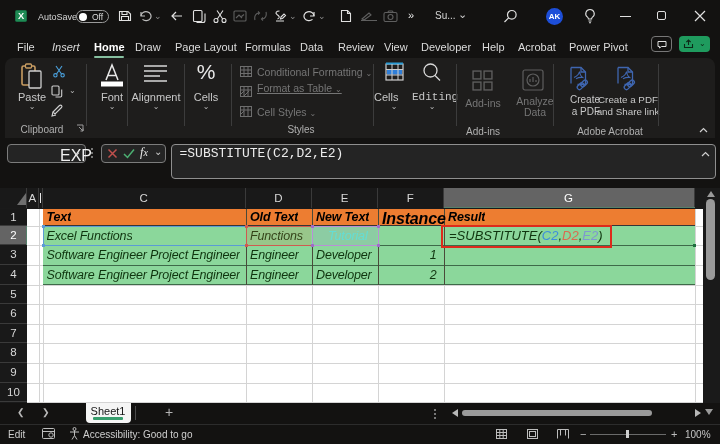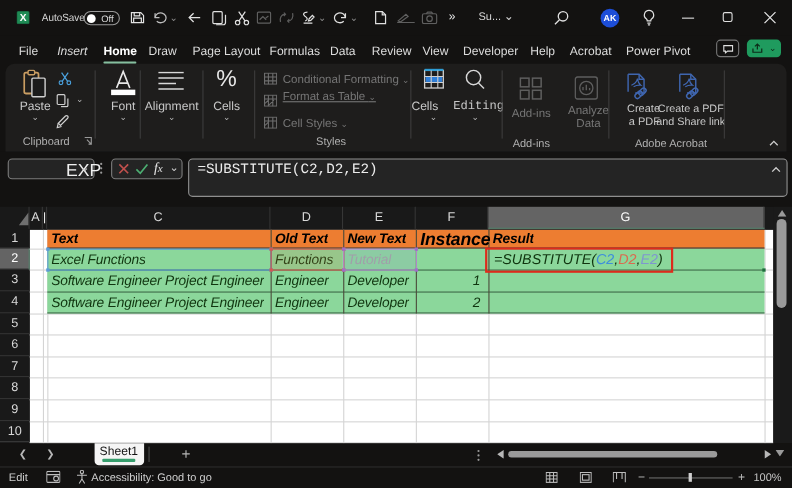--- a/index.html
+++ b/index.html
@@ -368,21 +368,21 @@
     <div class="abs" style="left:443.5px;top:20.5px;width:1px;height:76.1px;background:#4a4a3a;"></div>
 
     <div class="cell" style="left:46.5px;top:22px;font-weight:bold;font-size:12.5px;">Text</div>
     <div class="cell" style="left:250px;top:22px;font-weight:bold;font-size:12.5px;">Old Text</div>
     <div class="cell" style="left:316px;top:22px;font-weight:bold;font-size:12.5px;">New Text</div>
     <div class="cell" style="left:382px;top:22px;font-weight:bold;font-size:16px;">Instance</div>
     <div class="cell" style="left:448px;top:22px;font-weight:bold;font-size:12.5px;">Result</div>
 
     <div class="cell" style="left:46.5px;top:40.5px;color:#10350f;">Excel Functions</div>
     <div class="cell" style="left:250px;top:40.5px;color:#10350f;">Functions</div>
-    <div class="cell" style="left:316px;top:40.5px;color:#a3a3a3;">Tutorial</div>
+    <div class="cell" style="left:328px;top:40.5px;color:#5eead4;">Tutorial</div>
     <div class="cell" style="left:449px;top:40px;color:#10350f;font-size:13px;letter-spacing:0;">=SUBSTITUTE(<span style="color:#3f8edb">C2</span>,<span style="color:#d96c50">D2</span>,<span style="color:#7f97cf">E2</span>)</div>
 
     <div class="cell" style="left:46.5px;top:60px;color:#10350f;">Software Engineer Project Engineer</div>
     <div class="cell" style="left:250px;top:60px;color:#10350f;">Engineer</div>
     <div class="cell" style="left:316px;top:60px;color:#10350f;">Developer</div>
     <div class="cell" style="left:378px;top:60px;width:58.5px;text-align:right;color:#10350f;">1</div>
     <div class="cell" style="left:46.5px;top:79.6px;color:#10350f;">Software Engineer Project Engineer</div>
     <div class="cell" style="left:250px;top:79.6px;color:#10350f;">Engineer</div>
     <div class="cell" style="left:316px;top:79.6px;color:#10350f;">Developer</div>
     <div class="cell" style="left:378px;top:79.6px;width:58.5px;text-align:right;color:#10350f;">2</div>

